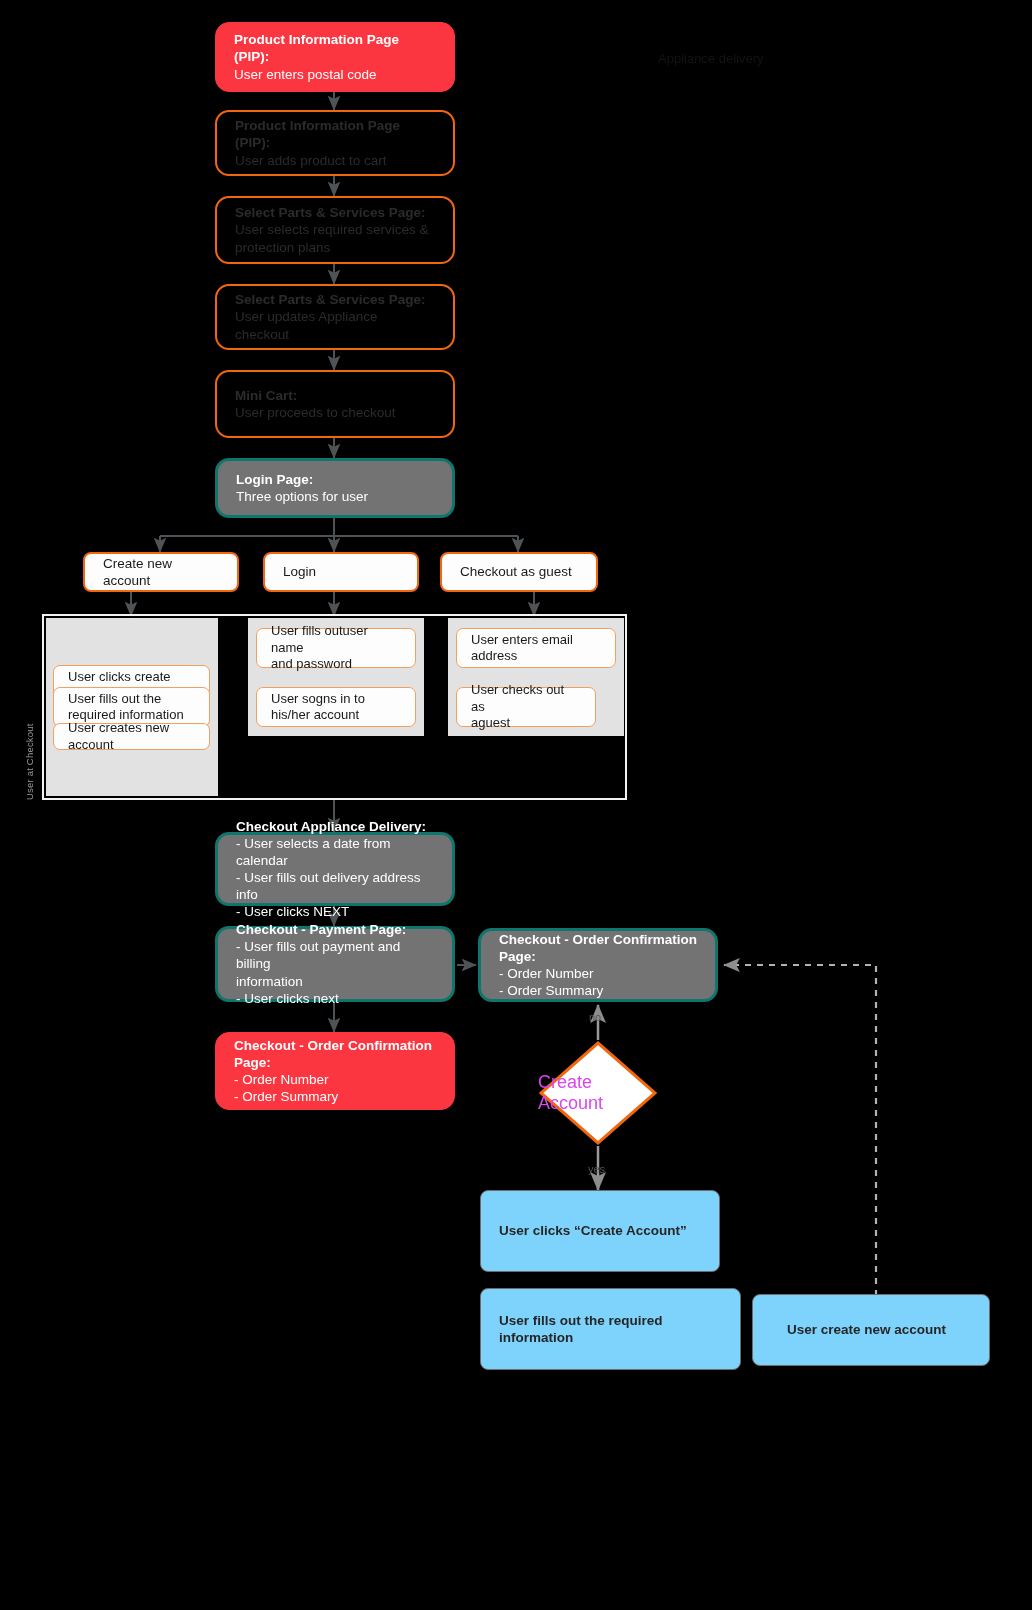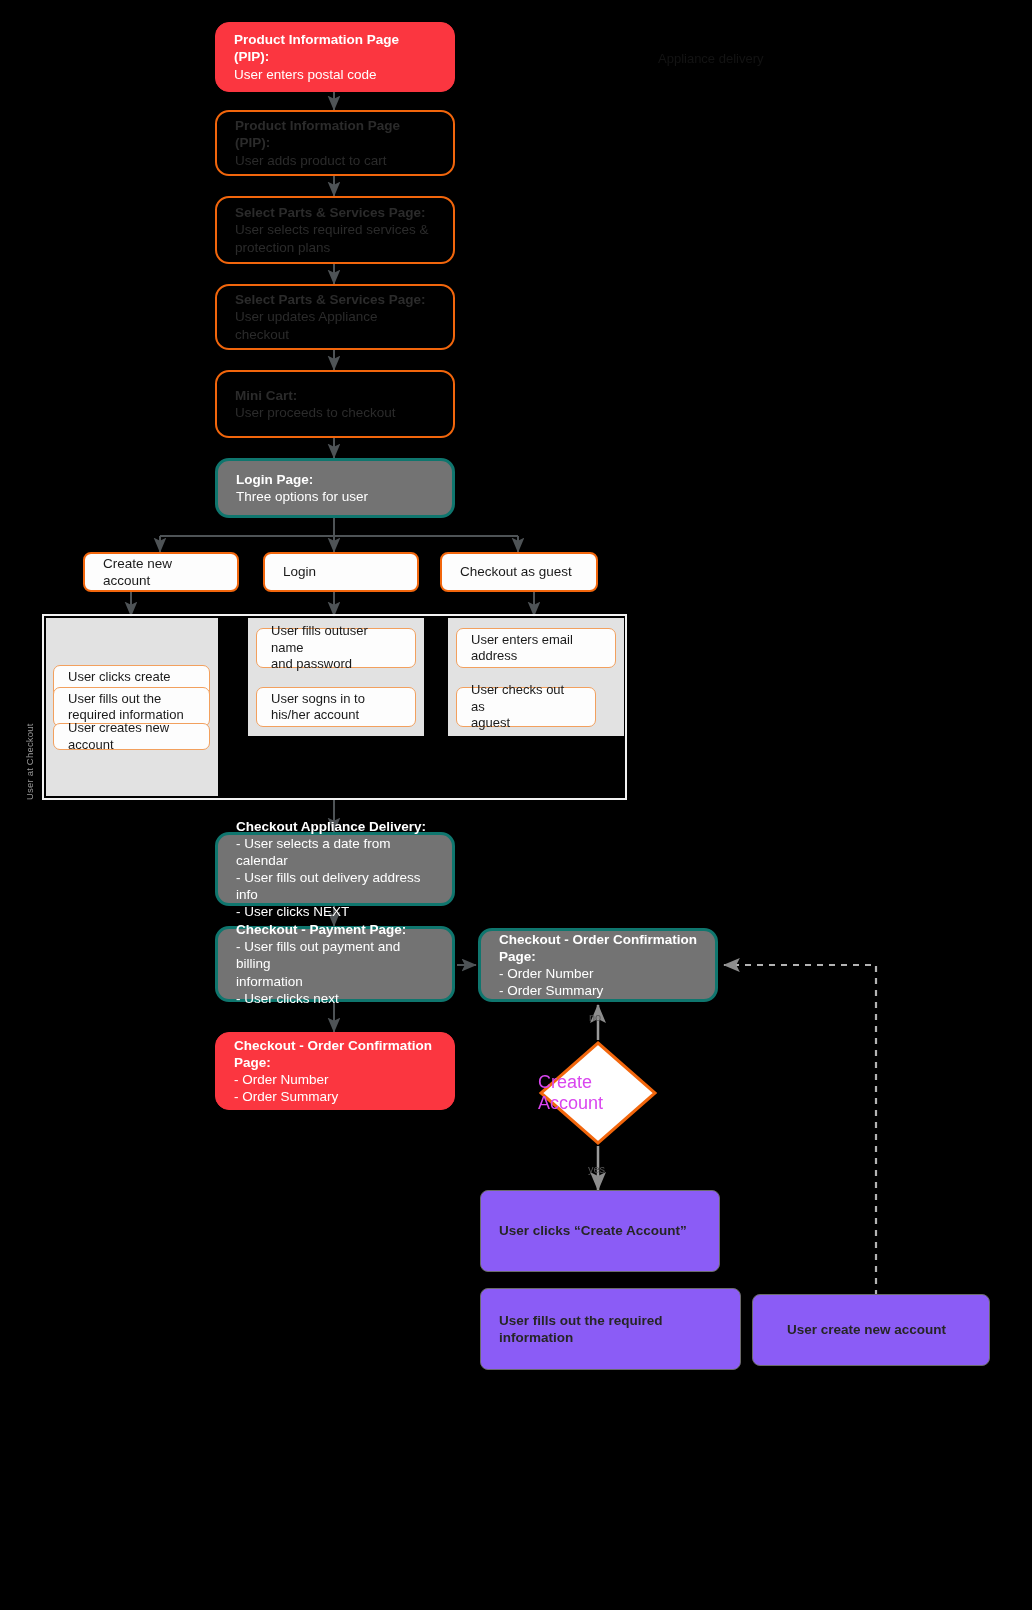--- a/index.html
+++ b/index.html
@@ -66,21 +66,21 @@
   .n-step {
     background: #fdfdfd;
     border: 1px solid #f2a05e;
     color: #1a1a1a;
     border-radius: 7px;
     font-size: 13px;
     padding: 5px 14px;
   }
   
   .n-gray {
-    background: #8b5cf6;
+    background: #7dd3fc;
     border: 1px solid #6b6b6b;
     color: #262626;
     font-weight: bold;
     font-size: 13.5px;
     border-radius: 8px;
   }
 
   
   .group-outer {
     position: absolute;

